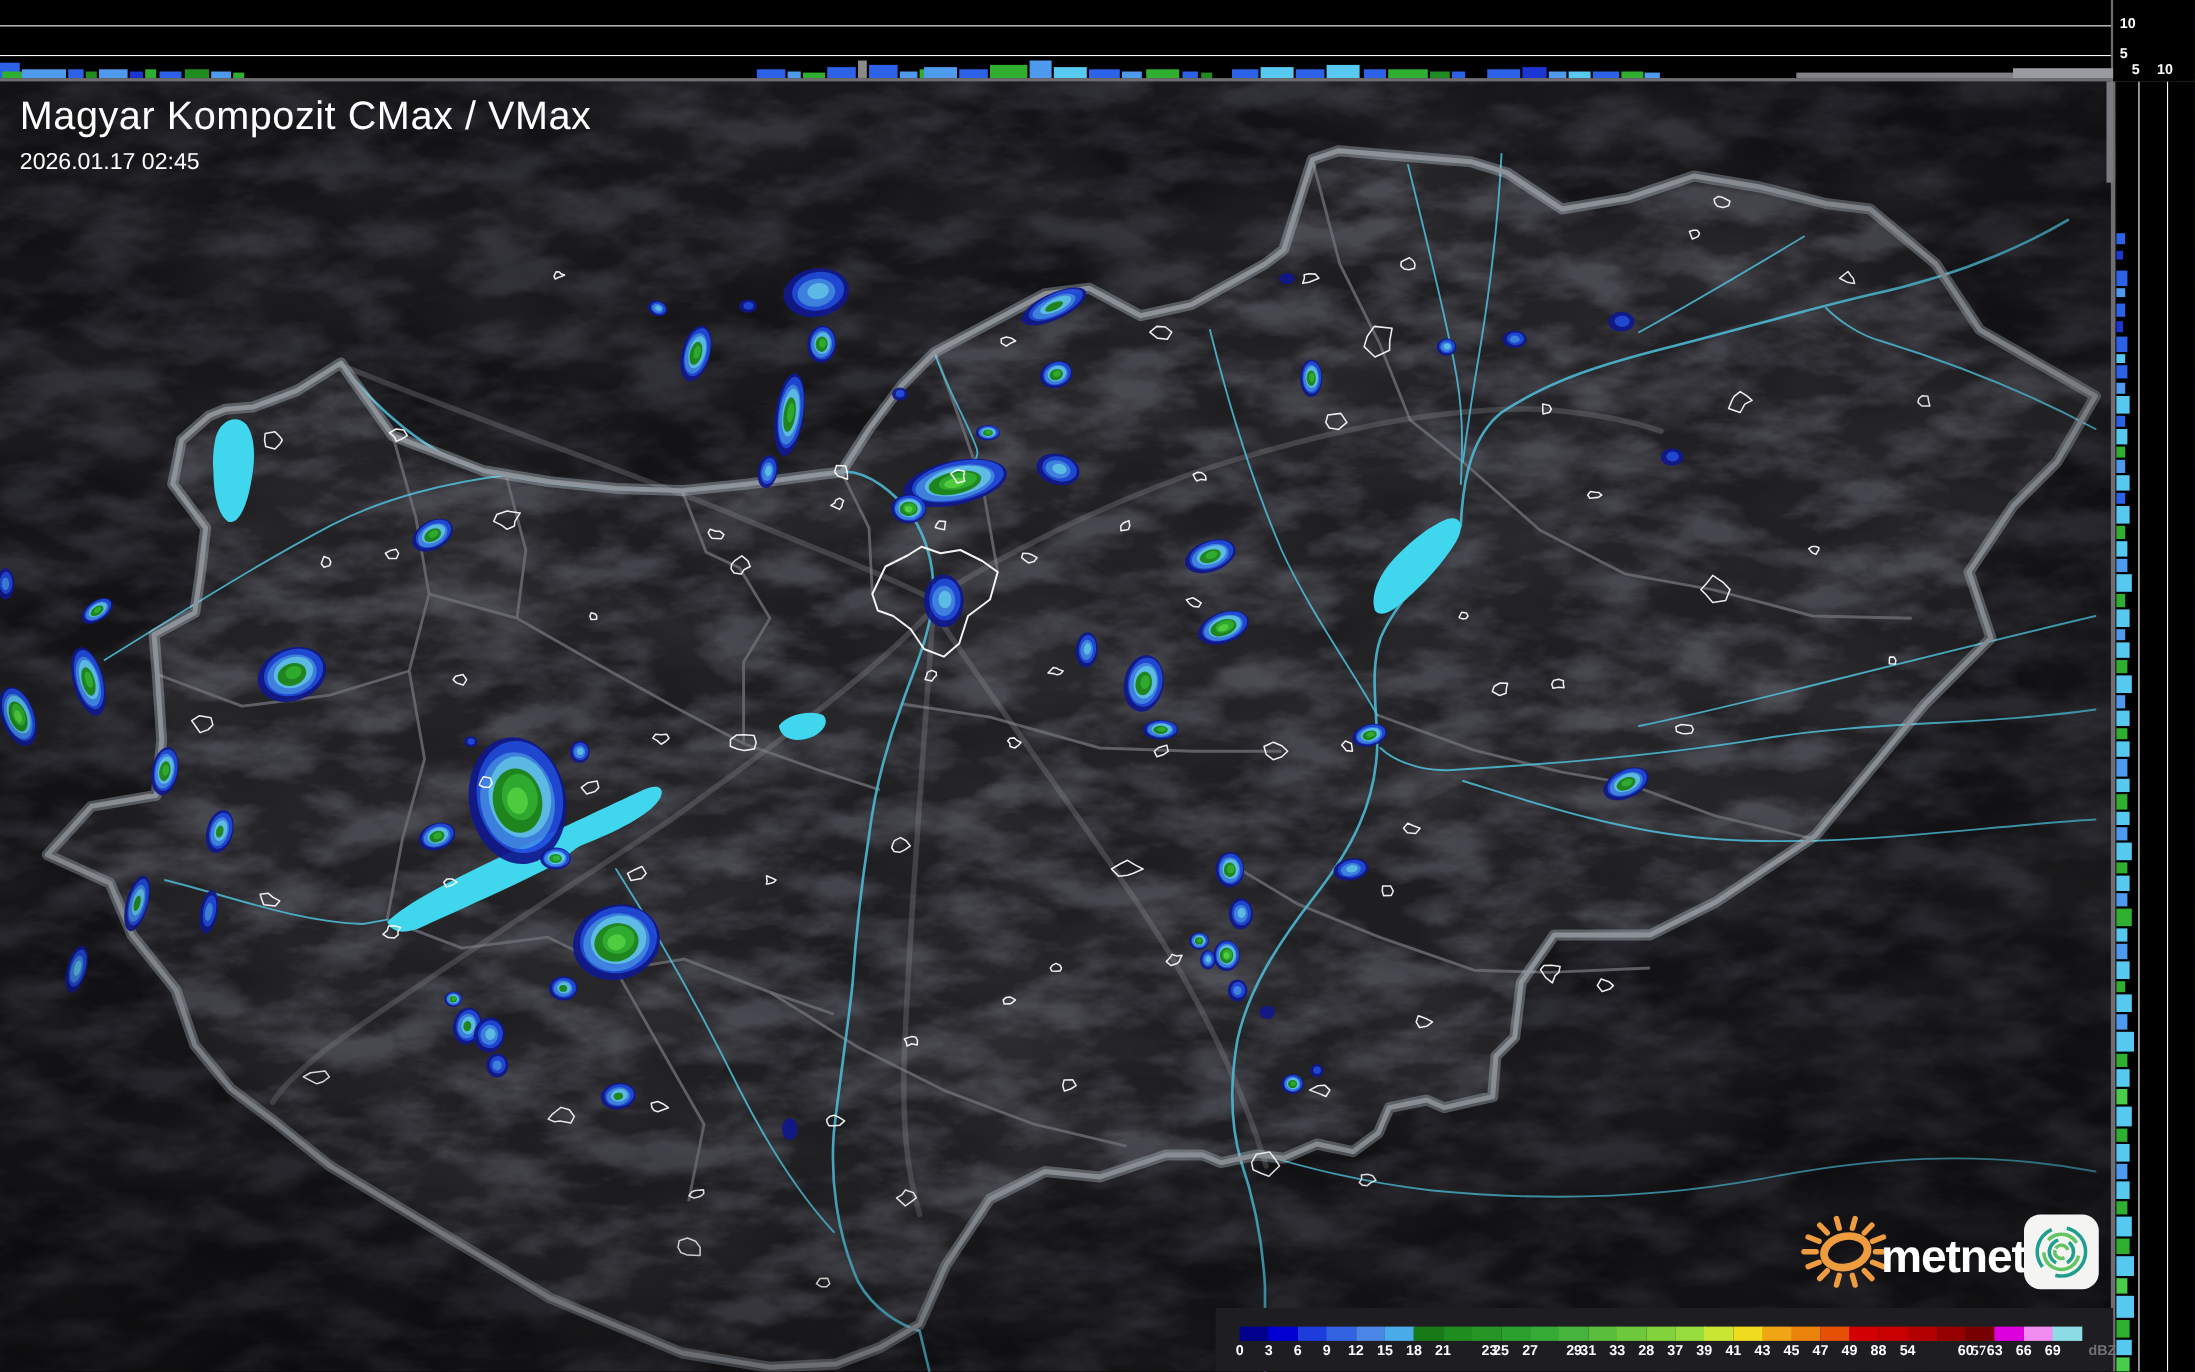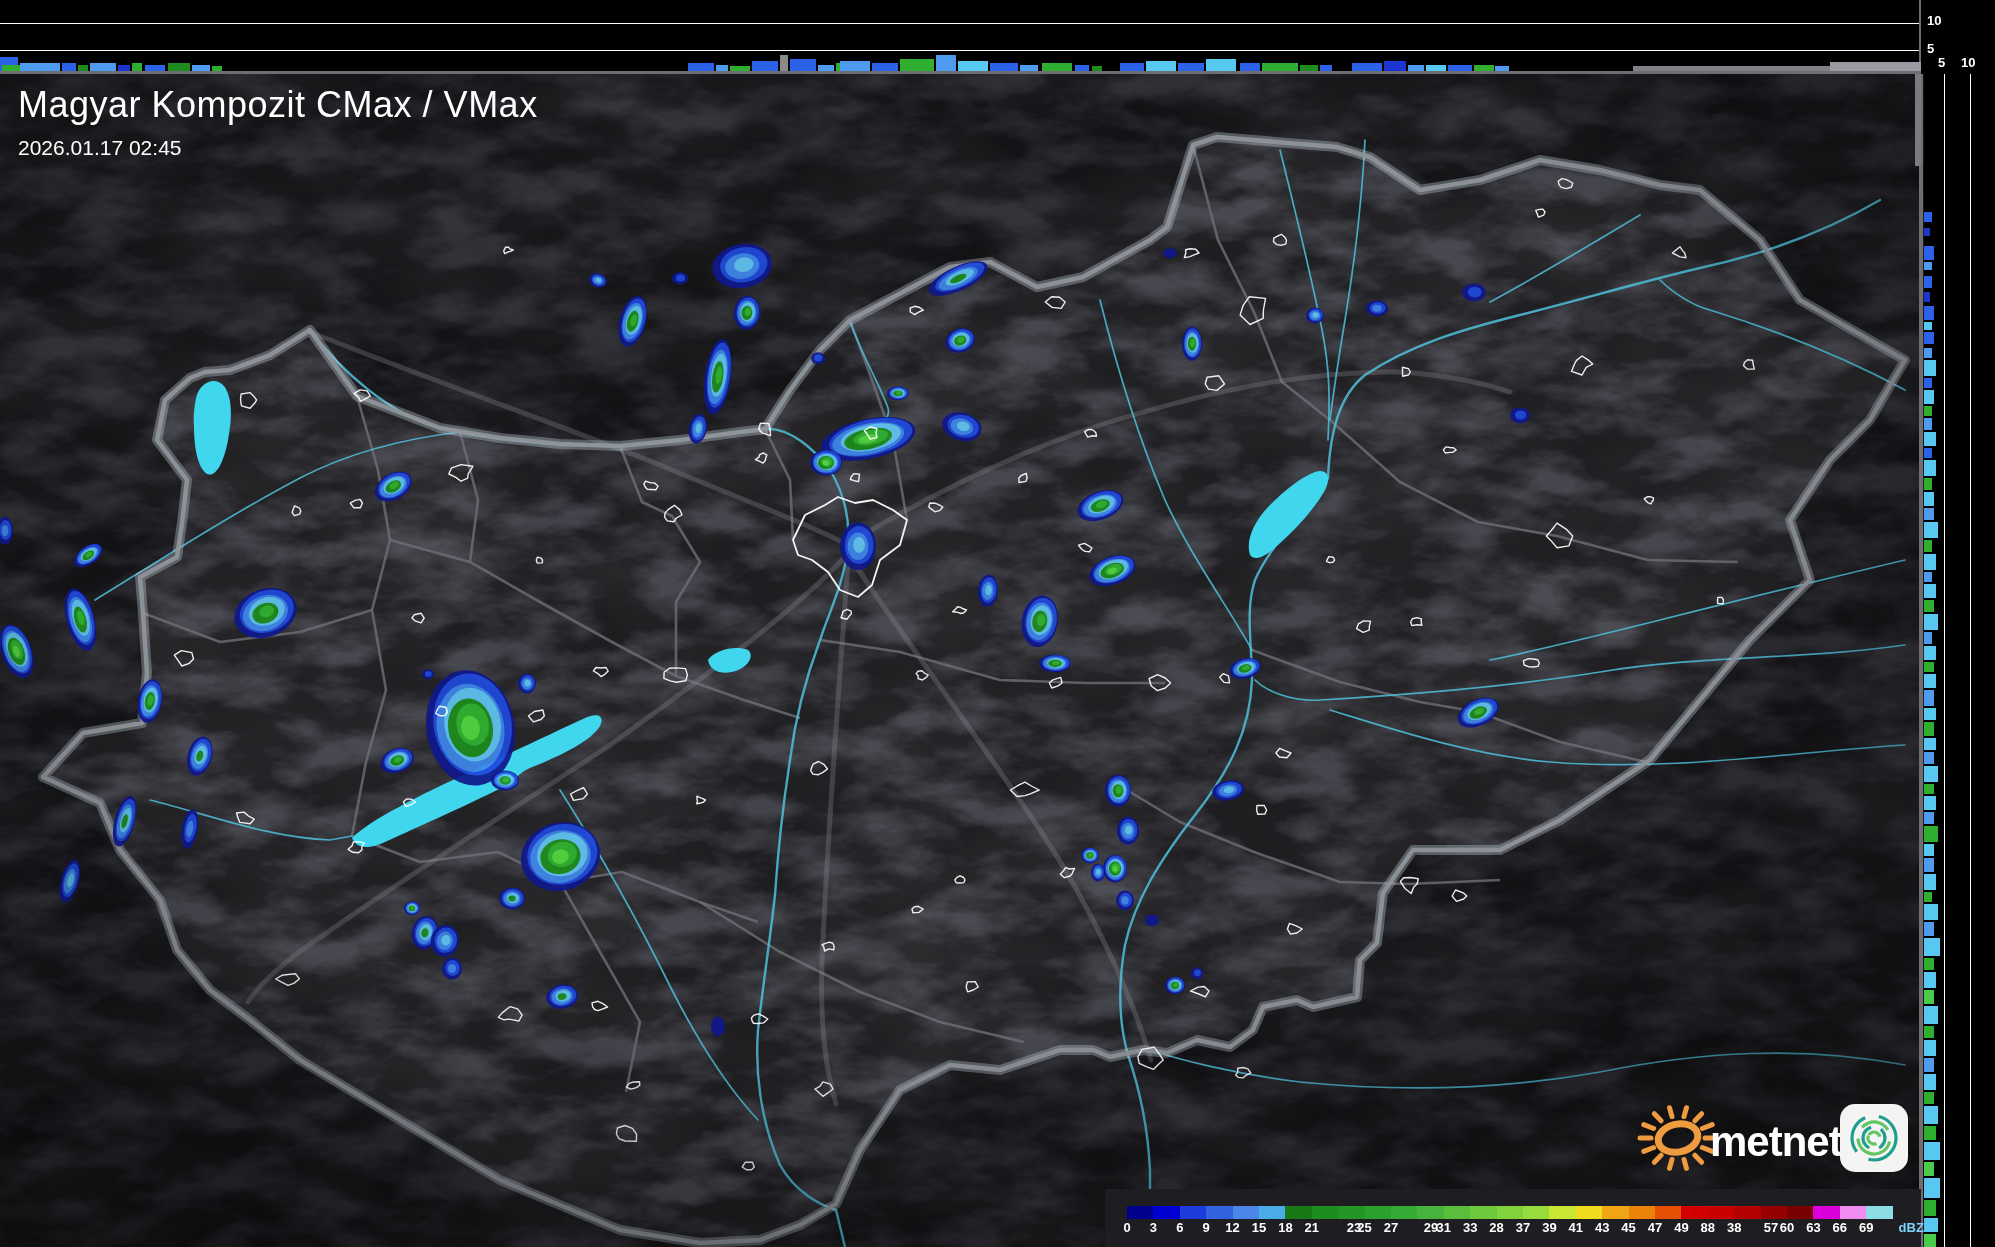--- a/index.html
+++ b/index.html
@@ -22,21 +22,21 @@
   .hframe{position:absolute;left:0;top:71px;width:1995px;height:3px;background:#6e6e72;z-index:21;}
   .acc1{position:absolute;left:1633px;top:66px;width:197px;height:5px;background:#808086;z-index:22;}
   .acc2{position:absolute;left:1830px;top:62px;width:91px;height:9px;background:#9a9aa2;z-index:22;}
   .acc3{position:absolute;left:1915px;top:74px;width:6px;height:92px;background:#7a7a80;z-index:22;}
   .seg{position:absolute;}
   
   #legend{position:absolute;left:1105px;top:1189px;width:816px;height:58px;background:#1d1d22;z-index:30;}
   #legend .sw{position:absolute;top:17px;height:13px;}
   #legend .lb{position:absolute;top:31px;width:34px;margin-left:-17px;text-align:center;
               color:#fff;font-size:13px;font-weight:bold;}
-  #legend .unit{position:absolute;top:31px;color:#7dd3fc;font-size:13px;font-weight:bold;}
+  #legend .unit{position:absolute;top:31px;color:#737373;font-size:13px;font-weight:bold;}
   
   #logo{position:absolute;left:1630px;top:1090px;z-index:30;}
 </style>
 </head>
 <body>
 
 <div id="stage">
 
   <svg id="map" width="1995" height="1247" viewBox="0 0 1995 1247">
     <defs>
@@ -797,23 +797,23 @@
       <div class="lb" style="left: 497.2px;">43</div>
       <div class="sw" style="left: 523.6px; width: 26.9px; background: rgb(235, 130, 10);"></div>
       <div class="lb" style="left: 523.6px;">45</div>
       <div class="sw" style="left: 550px; width: 26.9px; background: rgb(230, 80, 5);"></div>
       <div class="lb" style="left: 550px;">47</div>
       <div class="sw" style="left: 576.4px; width: 26.9px; background: rgb(210, 0, 0);"></div>
       <div class="lb" style="left: 576.4px;">49</div>
       <div class="sw" style="left: 602.8px; width: 26.9px; background: rgb(200, 0, 0);"></div>
       <div class="lb" style="left: 602.8px;">88</div>
       <div class="sw" style="left: 629.2px; width: 26.9px; background: rgb(180, 0, 0);"></div>
-      <div class="lb" style="left: 629.2px;">38</div>
+      <div class="lb" style="left: 629.2px;">54</div>
       <div class="sw" style="left: 655.6px; width: 26.9px; background: rgb(150, 0, 0);"></div>
-      <div class="lb" style="left: 666px;">57</div>
+      <div class="lb" style="left: 694px; font-family: Liberation Serif, serif;">57</div>
       <div class="sw" style="left: 682px; width: 26.9px; background: rgb(120, 0, 0);"></div>
       <div class="lb" style="left: 682px;">60</div>
       <div class="sw" style="left: 708.4px; width: 26.9px; background: rgb(220, 0, 220);"></div>
       <div class="lb" style="left: 708.4px;">63</div>
       <div class="sw" style="left: 734.8px; width: 26.9px; background: rgb(240, 140, 240);"></div>
       <div class="lb" style="left: 734.8px;">66</div>
       <div class="sw" style="left: 761.2px; width: 26.9px; background: rgb(140, 220, 230);"></div>
       <div class="lb" style="left: 761.2px;">69</div>
       <div class="unit" style="left: 793.6px;">dBZ</div>
     </div>

